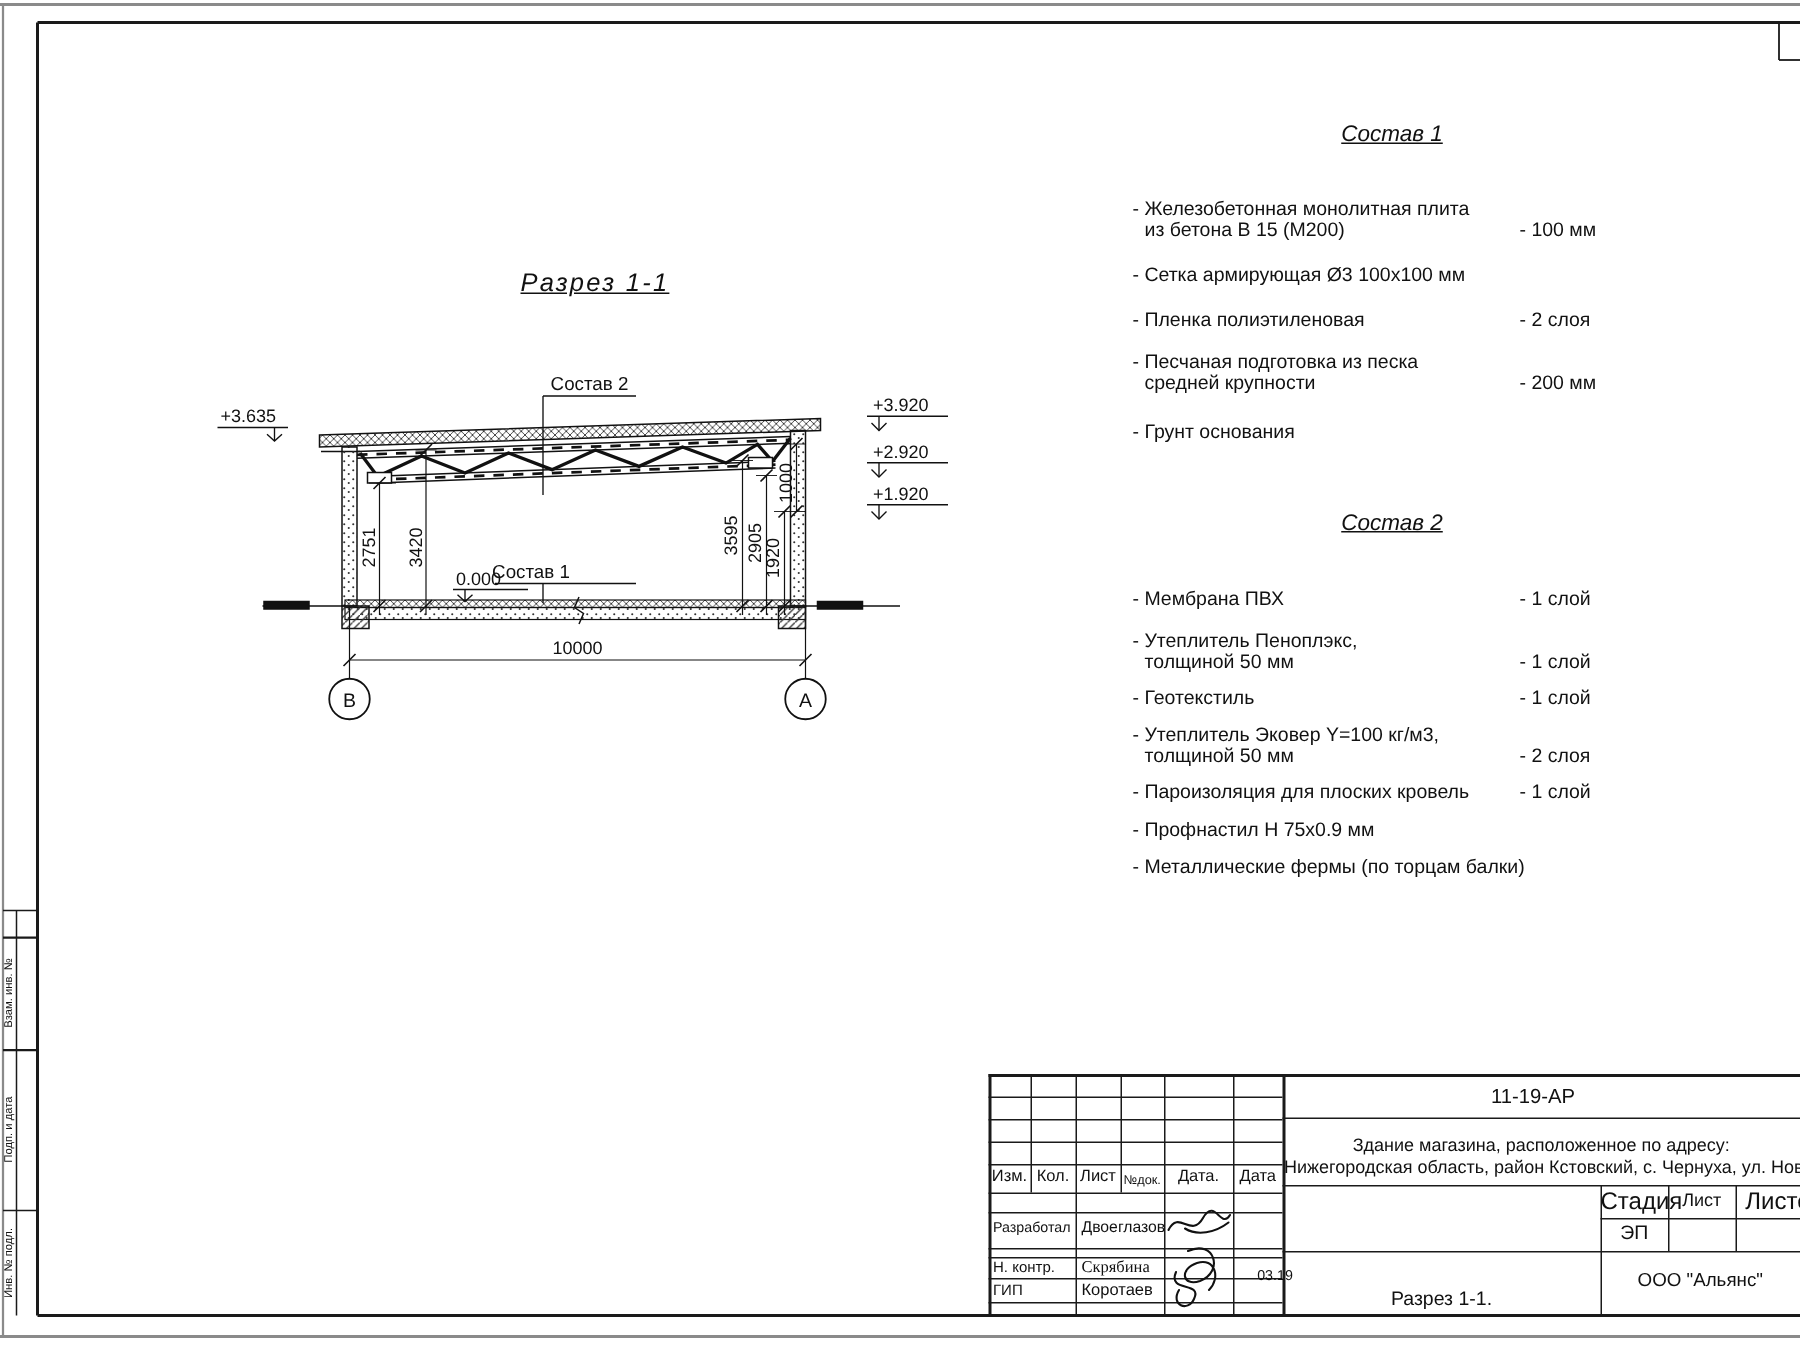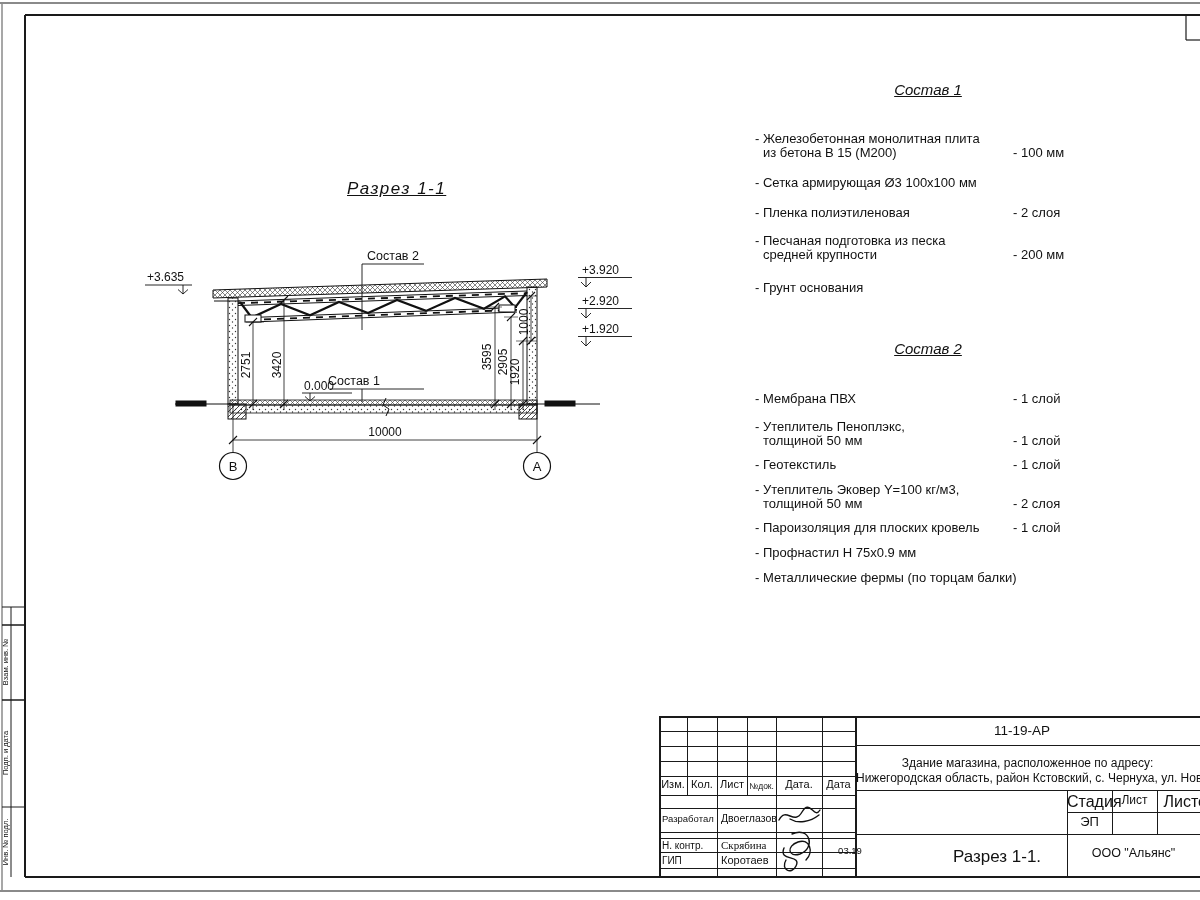--- a/index.html
+++ b/index.html
@@ -313,19 +313,19 @@
       <path d="M3,16 C10,2 18,22 26,8 S38,16 44,6"></path>
       <path d="M14,15 C22,20 34,18 43,11"></path>
       <path d="M16,30 C34,22 40,44 24,50 C12,54 10,42 22,38 S38,48 30,56"></path>
       <path d="M8,44 C2,58 26,50 20,62 C16,71 4,66 10,56"></path>
     </g>
   </svg>
 
   <div class="tb-t ctr" style="left:196px;top:7px;width:334px;font-size:13.5px;">11-19-АР</div>
   <div class="tb-t ctr" style="left:196px;top:40px;width:345px;font-size:12px;">Здание магазина, расположенное по адресу:</div>
   <div class="tb-t" style="left:197px;top:55px;font-size:12px;">Нижегородская область, район Кстовский, с. Чернуха, ул. Нов</div>
-  <div class="tb-t ctr" style="left:196px;top:131px;width:212px;font-size:17px;padding-left:36px;">Разрез 1-1.</div>
+  <div class="tb-t ctr" style="left:196px;top:142px;width:212px;font-size:13px;">Разрез 1-1.</div>
   <div class="tb-t ctr" style="left:408px;top:77px;width:45px;font-size:16px;">Стадия</div>
   <div class="tb-t ctr" style="left:453px;top:77px;width:45px;font-size:12px;">Лист</div>
   <div class="tb-t ctr" style="left:498px;top:77px;width:65px;font-size:16px;">Листов</div>
   <div class="tb-t ctr" style="left:408px;top:98px;width:45px;font-size:13px;">ЭП</div>
   <div class="tb-t ctr" style="left:408px;top:130px;width:133px;font-size:12.5px;">ООО "Альянс"</div>
 </div>
 
 </body></html>

